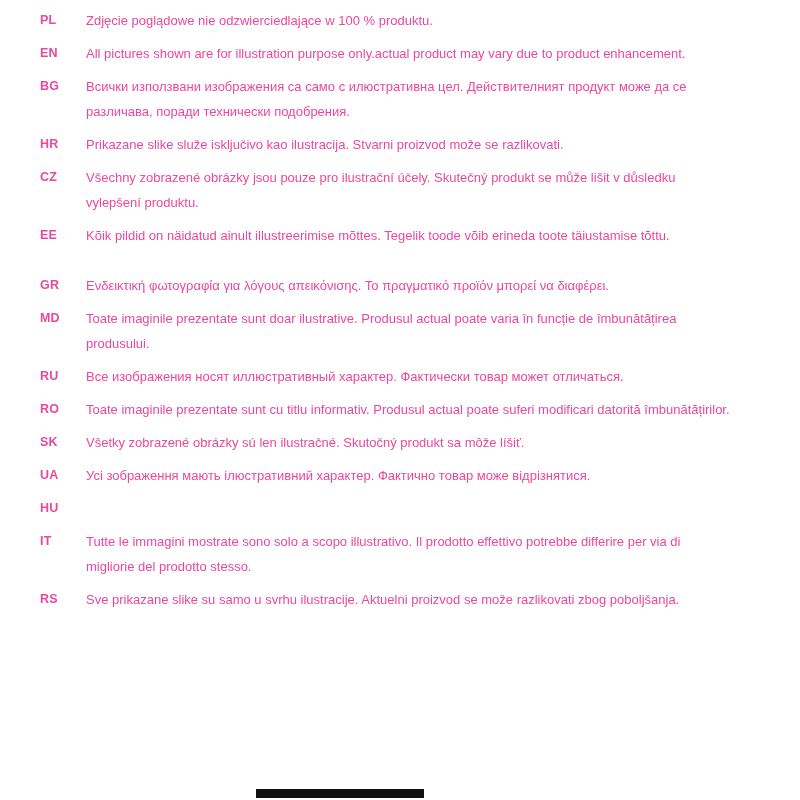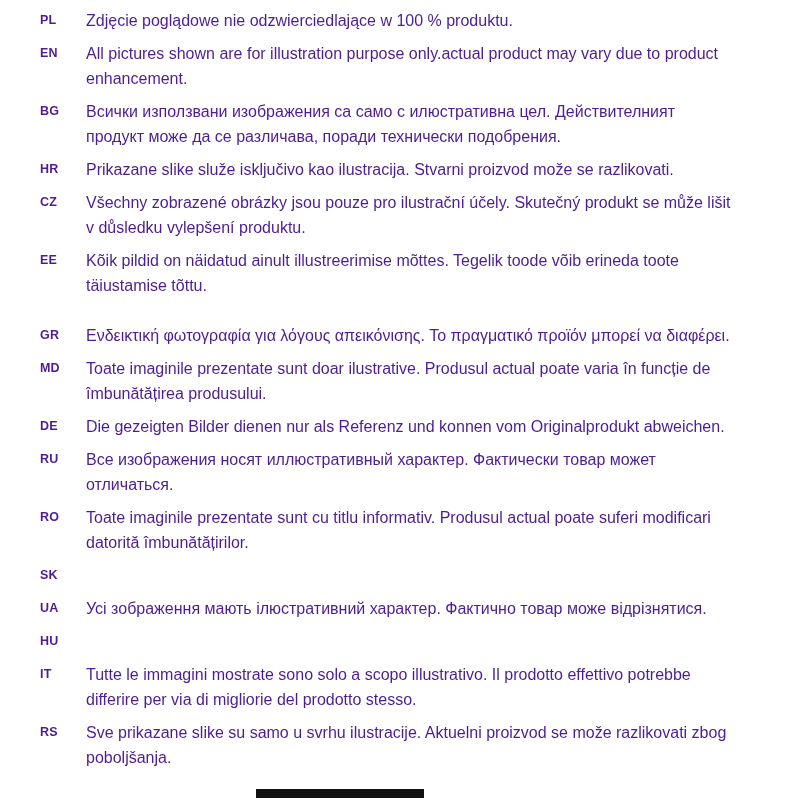--- a/index.html
+++ b/index.html
@@ -6,21 +6,21 @@
     margin: 0;
     padding: 0;
     background: #ffffff;
   }
   .page {
     position: relative;
     width: 800px;
     height: 800px;
     background: #ffffff;
     font-family: "Liberation Sans", "DejaVu Sans", sans-serif;
-    color: #4c1d95;
+    color: #ec4899;
     overflow: hidden;
   }
   .disclaimer-list {
     position: absolute;
     top: 8px;
     left: 40px;
     width: 700px;
   }
   .row {
     display: flex;
@@ -33,21 +33,21 @@
   .lang-code {
     flex: 0 0 46px;
     font-weight: bold;
     font-size: 12.5px;
     line-height: 25px;
     letter-spacing: 0.2px;
   }
   .lang-text {
     flex: 0 1 auto;
     max-width: 645px;
-    font-size: 16px;
+    font-size: 13px;
     line-height: 25px;
   }
   .footer-bar {
     position: absolute;
     left: 256px;
     top: 789px;
     width: 168px;
     height: 9px;
     background: #111111;
   }
@@ -93,37 +93,34 @@
       <span class="lang-text">Ενδεικτική φωτογραφία για λόγους απεικόνισης. Το πραγματικό προϊόν μπορεί να διαφέρει.</span>
     </div>
 
 
 
     <div class="row">
       <span class="lang-code">MD</span>
       <span class="lang-text">Toate imaginile prezentate sunt doar ilustrative. Produsul actual poate varia în funcție de îmbunătățirea produsului.</span>
     </div>
 
-    <div class="row">
-      <span class="lang-code">DE</span>
-      <span class="lang-text">Die gezeigten Bilder dienen nur als Referenz und konnen vom Originalprodukt abweichen.</span>
-    </div>
 
     <div class="row">
       <span class="lang-code">RU</span>
       <span class="lang-text">Все изображения носят иллюстративный характер. Фактически товар может отличаться.</span>
     </div>
 
     <div class="row">
       <span class="lang-code">RO</span>
       <span class="lang-text">Toate imaginile prezentate sunt cu titlu informativ. Produsul actual poate suferi modificari datorită îmbunătățirilor.</span>
     </div>
 
     <div class="row">
       <span class="lang-code">SK</span>
+      <span class="lang-text">Všetky zobrazené obrázky sú len ilustračné. Skutočný produkt sa môže líšiť.</span>
     </div>
 
 
     <div class="row">
       <span class="lang-code">UA</span>
       <span class="lang-text">Усі зображення мають ілюстративний характер. Фактично товар може відрізнятися.</span>
     </div>
 
     <div class="row">
       <span class="lang-code">HU</span>

